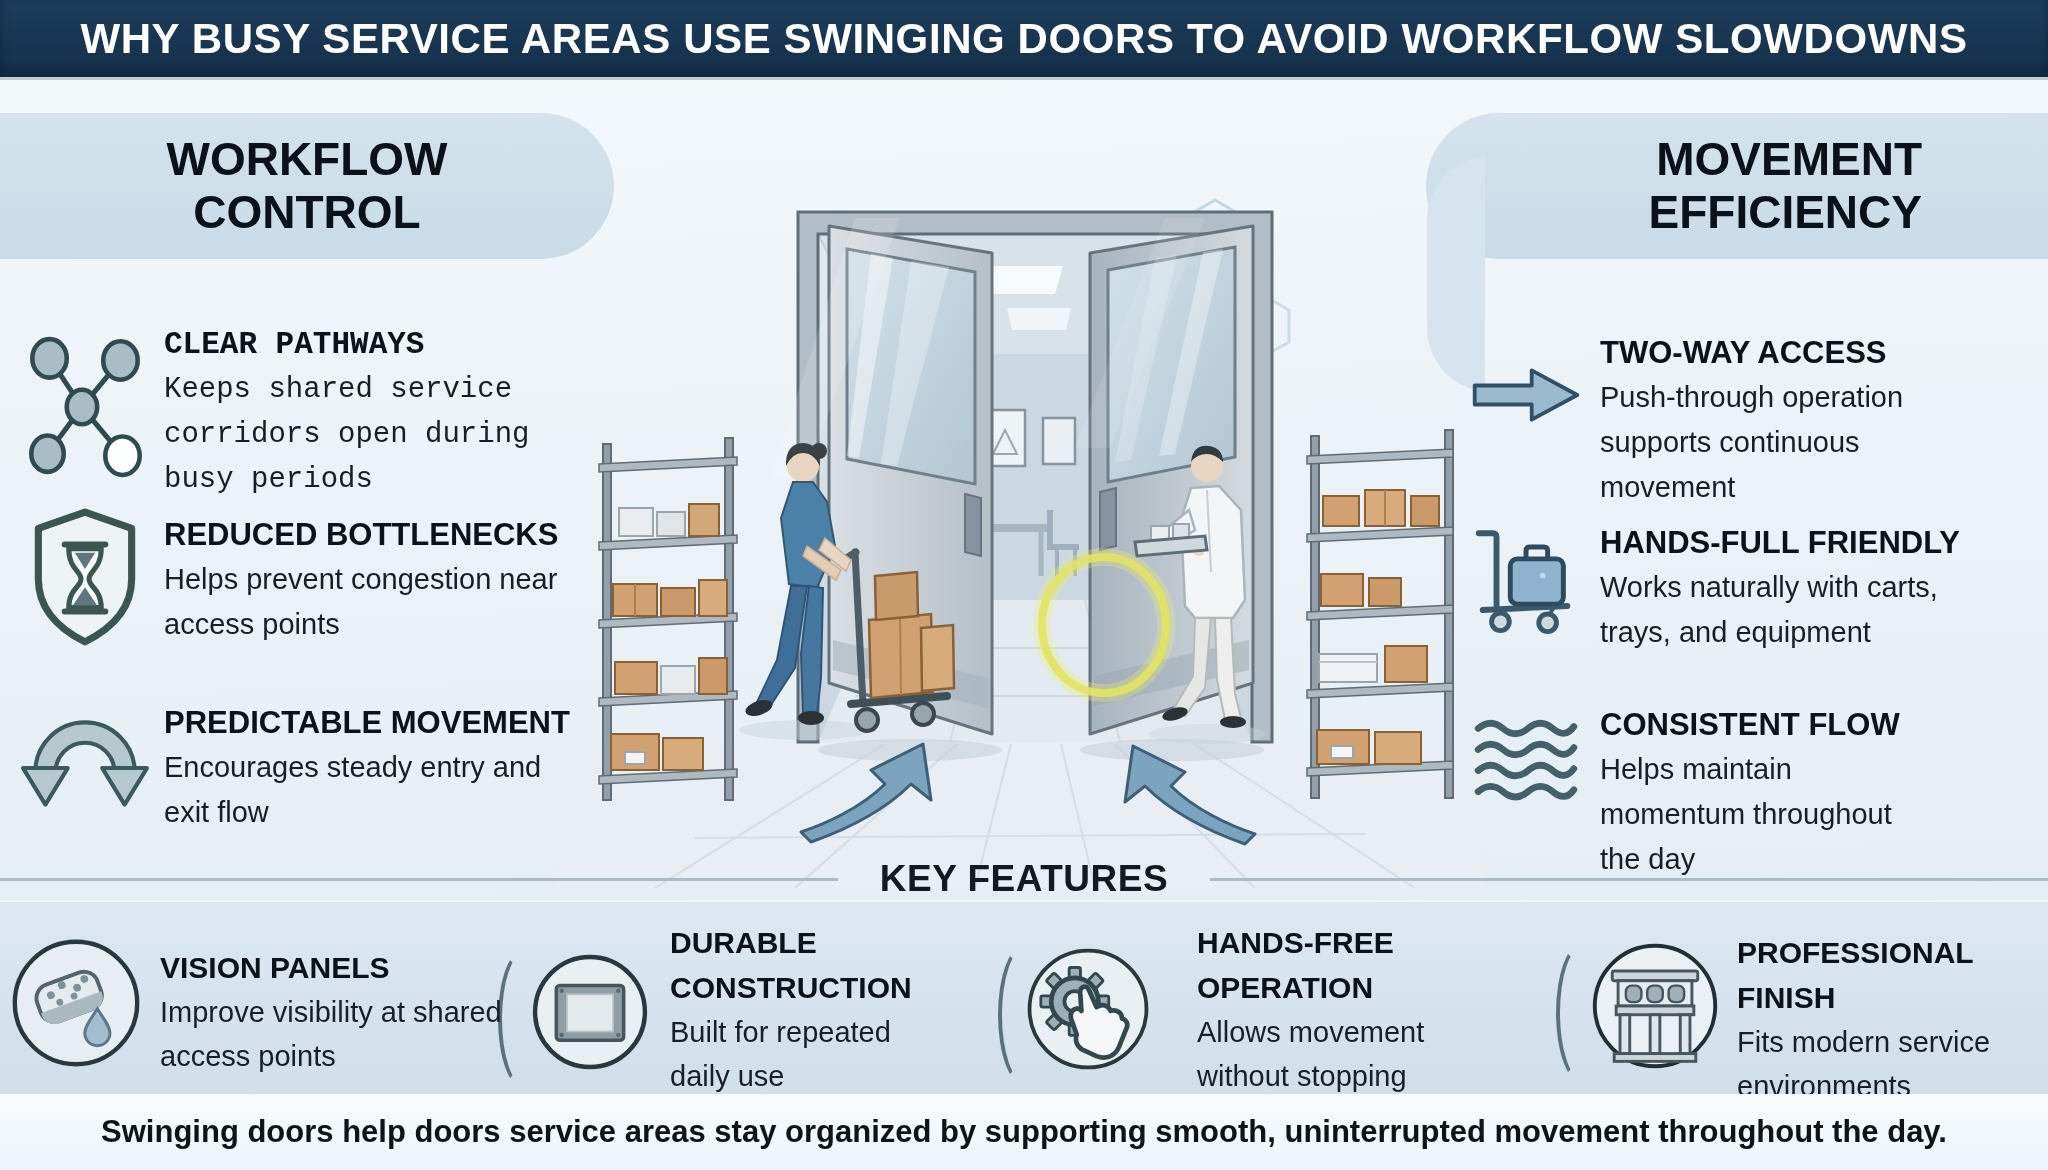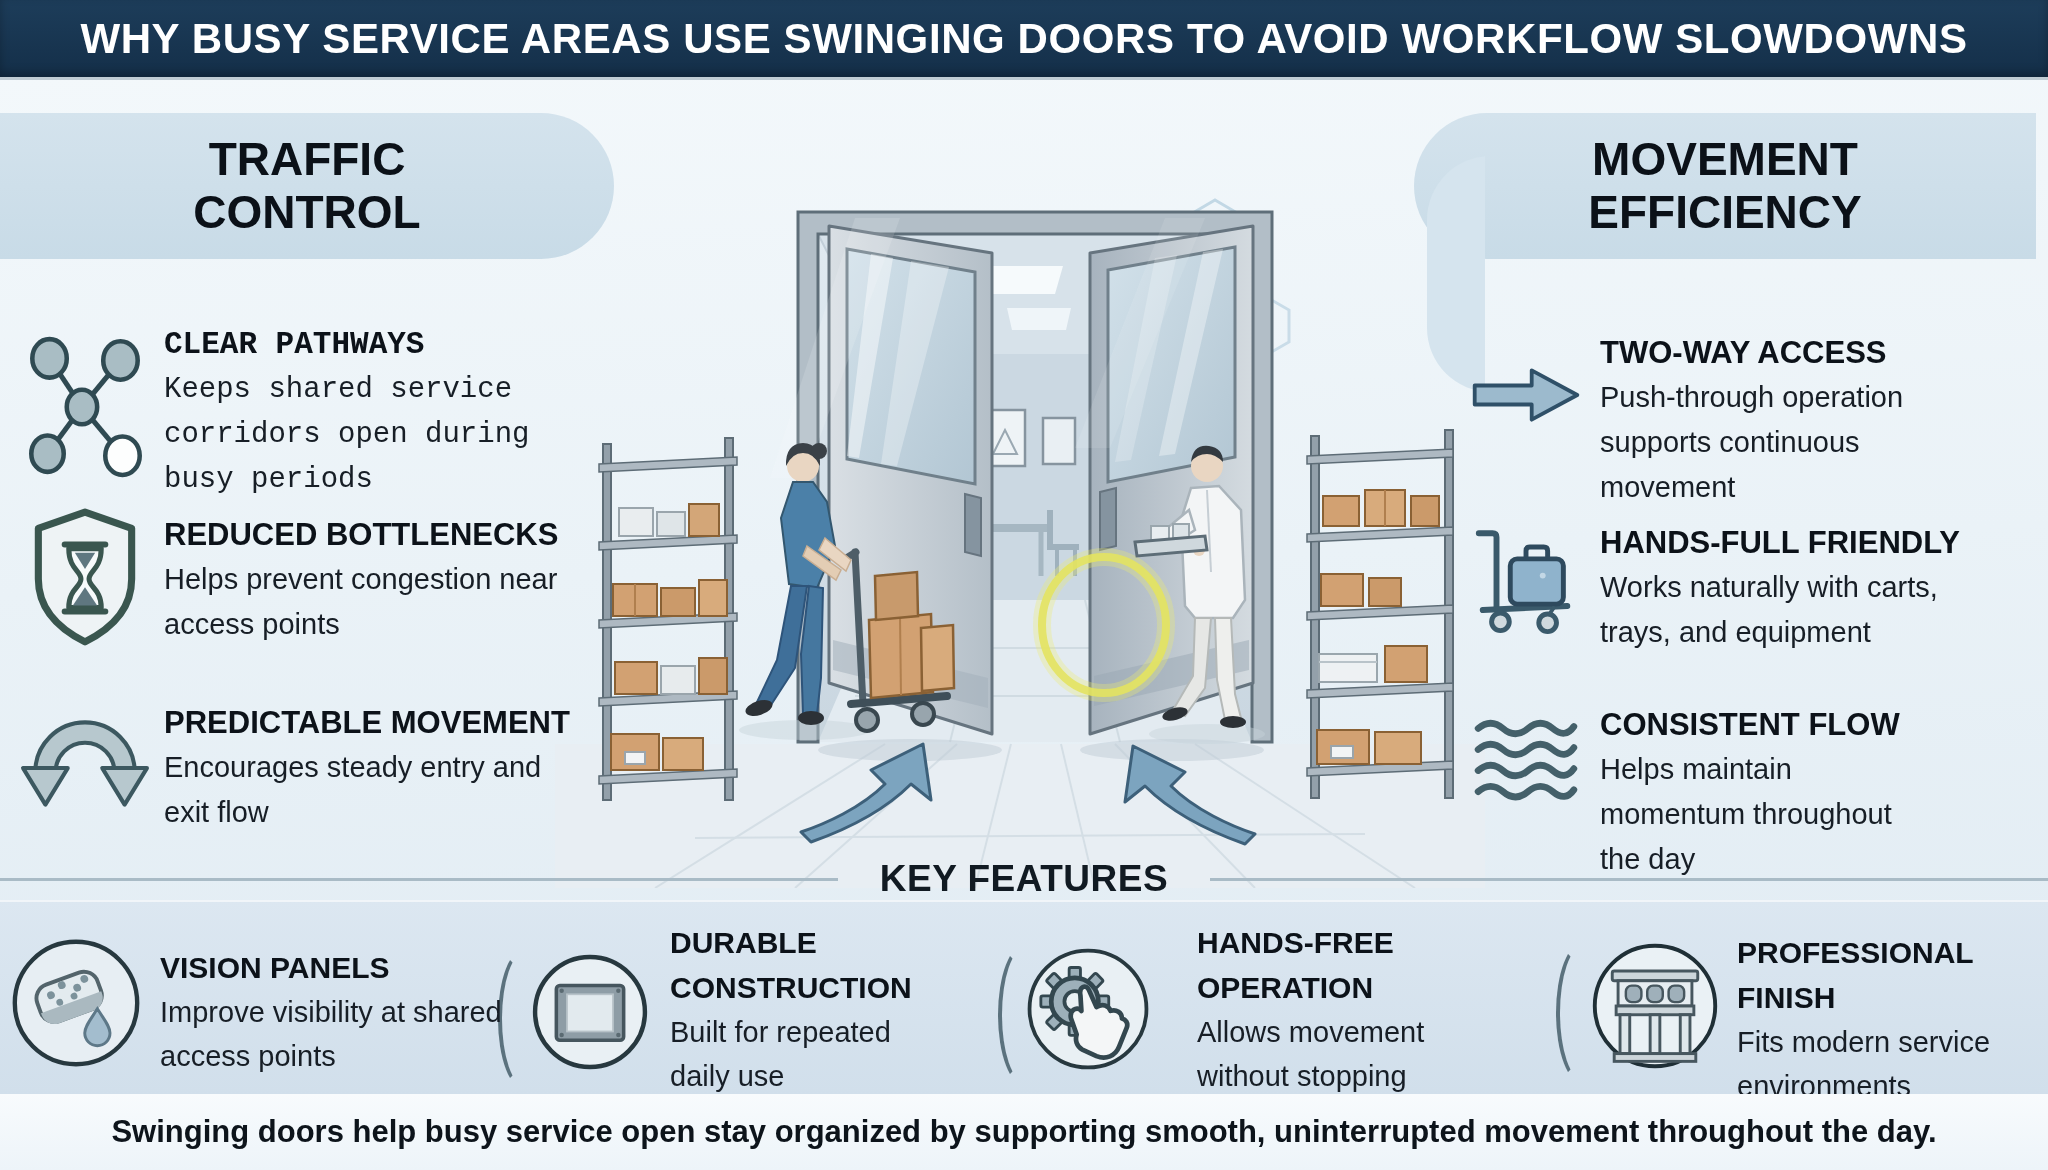--- a/index.html
+++ b/index.html
@@ -11,21 +11,21 @@
     background:linear-gradient(180deg,#1d3d5a,#142f49);
     display:flex;align-items:center;justify-content:center;
     box-shadow:0 3px 0 rgba(130,150,165,.45), inset 0 -4px 10px rgba(0,0,0,.25);}
   .banner h1{margin:0;font-size:42px;font-weight:700;color:#ffffff;letter-spacing:.6px;}
   
   .pill{position:absolute;top:113px;height:146px;
     background:linear-gradient(180deg,#d4e3ed,#c8dbe7);
     display:flex;align-items:center;justify-content:center;text-align:center;
     font-weight:700;font-size:46px;line-height:1.16;color:#0b1118;}
   .pill-left{left:0;width:614px;border-radius:0 78px 78px 0;}
-  .pill-right{right:12px;width:622px;border-radius:78px 0 0 78px;}
+  .pill-right{right:0;width:622px;border-radius:78px 0 0 78px;text-align:right;}
   .pill .pill-text{display:block;width:350px;}
   
   .item{position:absolute;display:flex;align-items:flex-start;}
   .item .ic{flex:0 0 auto;display:flex;justify-content:center;}
   .item .tx h3{margin:0;font-size:31px;line-height:45px;color:#0c1219;white-space:nowrap;}
   .item .tx p{margin:0;font-size:29px;line-height:45px;color:#171e26;}
   .item-left .ic{width:158px;}
   .item-right{left:1458px;}
   .item-right .ic{width:136px;}
   .item-right .tx{margin-left:6px;}
@@ -64,21 +64,21 @@
 </head>
 <body>
 
 <div class="canvas">
 
   <header class="banner">
     <h1>WHY BUSY SERVICE AREAS USE SWINGING DOORS TO AVOID WORKFLOW SLOWDOWNS</h1>
   </header>
 
   <div class="pill pill-left">
-    <span class="pill-text">TRAFFIC CONTROL</span>
+    <span class="pill-text">WORKFLOW CONTROL</span>
   </div>
   <div class="pill pill-right">
     <span class="pill-text" style="width:370px">MOVEMENT EFFICIENCY</span>
   </div>
 
   <svg class="scene" width="930" height="740" viewBox="0 0 930 740">
     <defs>
       <linearGradient id="dl" x1="0" y1="0" x2="1" y2="0">
         <stop offset="0" stop-color="#d9dfe4"></stop>
           <stop offset="1" stop-color="#b4bfc8"></stop>
@@ -473,16 +473,16 @@
         <rect x="28" y="119" width="84" height="8" fill="#cdd6db" stroke="#47575f" stroke-width="3"></rect>
       </svg>
     </div>
     <div class="tx">
       <h3>PROFESSIONAL FINISH</h3>
       <p>Fits modern service environments</p>
     </div>
   </div>
 
   <div class="footer">
-    <p>Swinging doors help busy service open stay organized by supporting smooth, uninterrupted movement throughout the day.</p>
+    <p>Swinging doors help doors service areas stay organized by supporting smooth, uninterrupted movement throughout the day.</p>
   </div>
 
 </div>
 
 </body></html>

